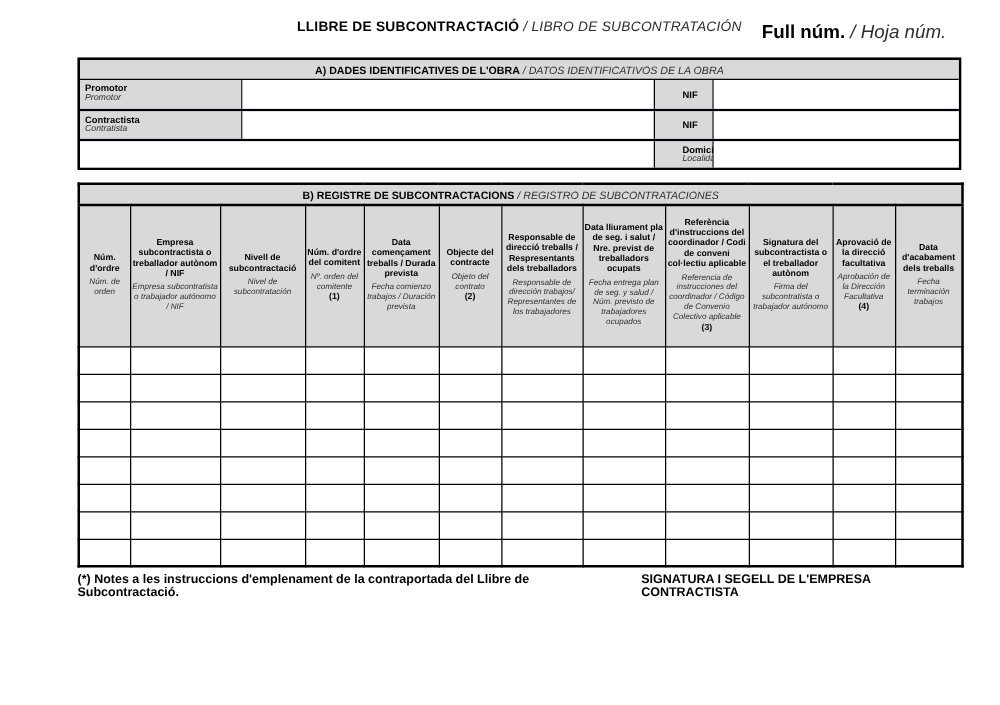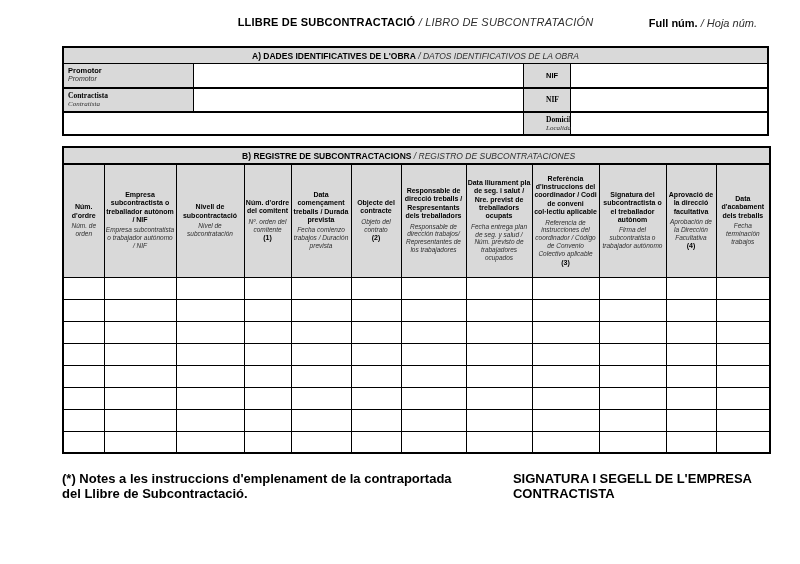--- a/index.html
+++ b/index.html
@@ -30,41 +30,41 @@
   }
   .doc-title{
     position:absolute;left:0;right:0;
     text-align:center;
     font-size:11px;
     letter-spacing:.2px;
     white-space:nowrap;
   }
   .sheet-num{
     position:absolute;right:12px;top:1px;
-    font-size:11px;
+    font-size:15px;
     white-space:nowrap;
   }
 
   
   .secA{
     border:2px solid var(--border);
     background:#c4b5fd;
   }
   .bandA{
     background:var(--header-bg);
     border-bottom:1px solid var(--border);
     text-align:center;
     font-size:8.5px;
     padding:3px 0 2px 0;
   }
   .arow{
     display:flex;
     min-height:23px;
   }
-  .arow + .arow{border-top:2px solid var(--border);font-family:Liberation Serif, serif;}
+  .arow + .arow{border-top:2px solid var(--border);}
   .alab{
     width:130px;
     background:var(--header-bg);
     border-right:1px solid var(--border);
     padding:2px 4px;
     font-size:7.5px;
     line-height:1.25;
   }
   .alab .i{font-size:7px;}
   .aval{
@@ -122,22 +122,22 @@
     border:1px solid var(--border);
     height:22px;
     background:#fff;
   }
 
   
   .footer{
     display:flex;
     justify-content:space-between;
     align-items:flex-end;
-    margin-top:17px;
-    font-size:13px;
+    margin-top:4px;
+    font-size:10px;
     font-weight:bold;
   }
   .footer .sig{padding-right:12px;padding-left:40px;}
 </style>
 </head>
 <body>
 
 <div class="page">
 
   <div class="title-row">

